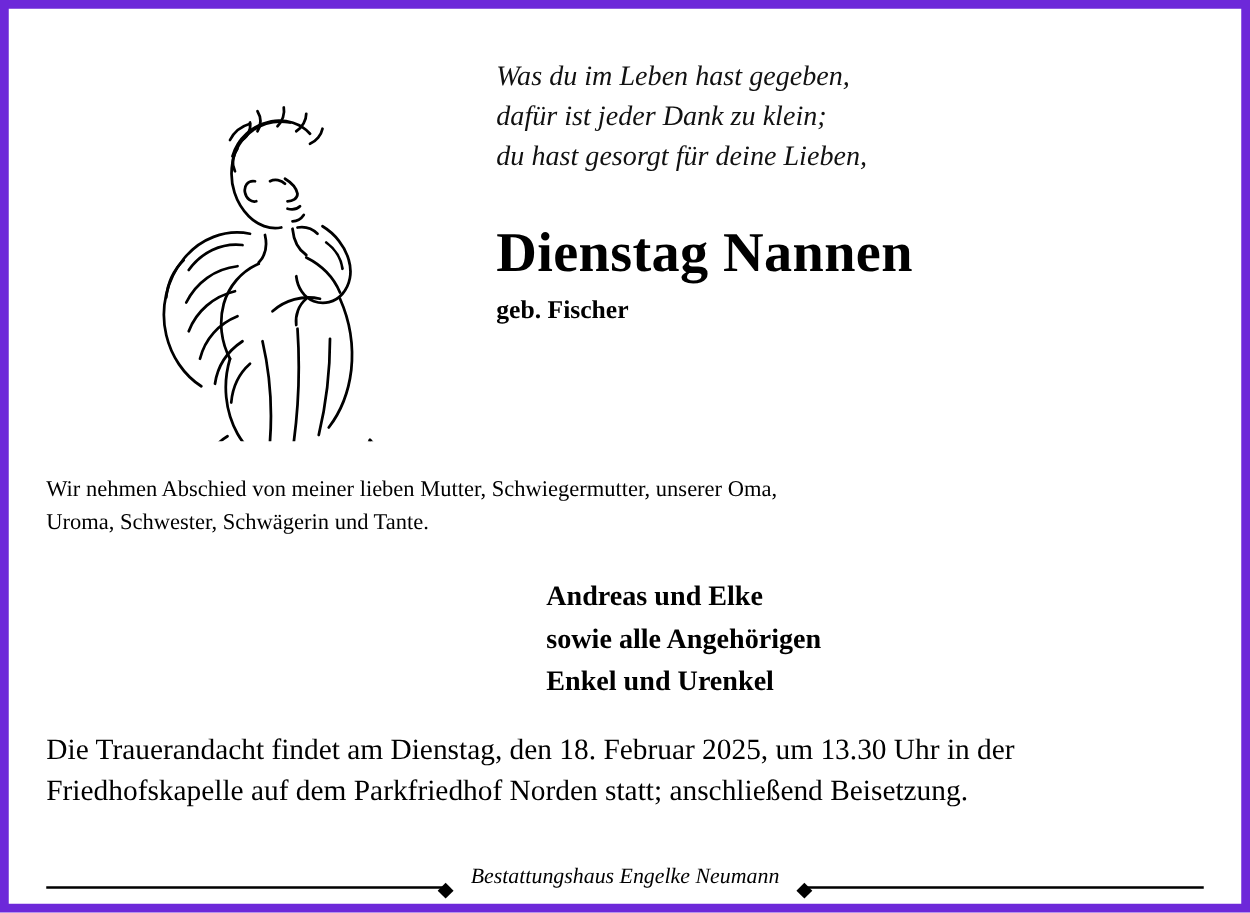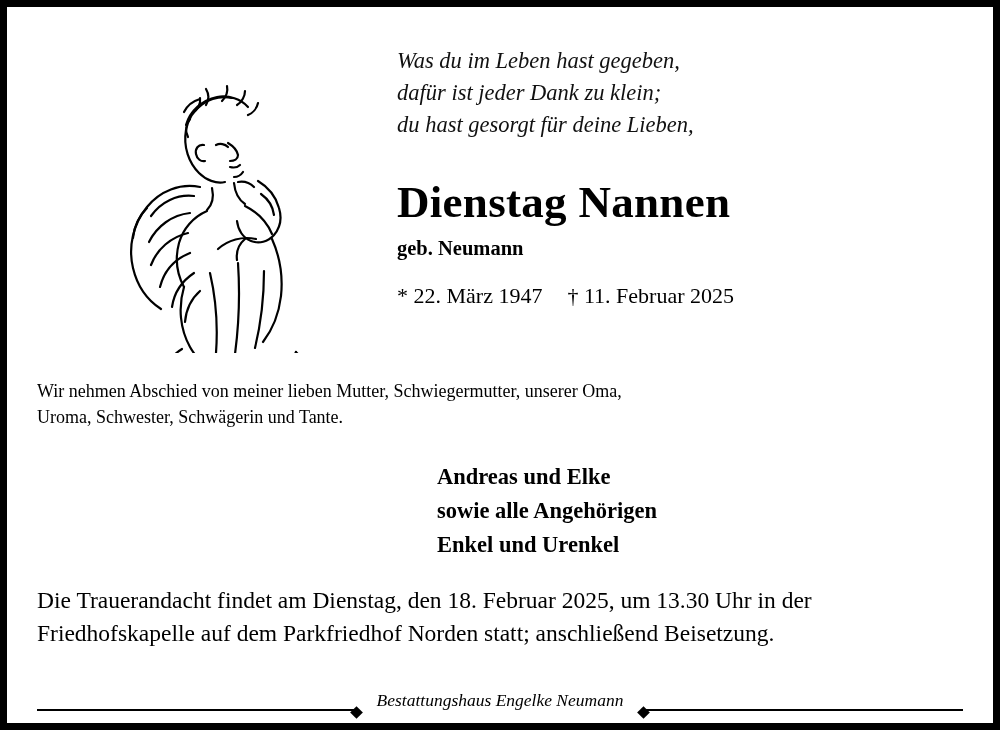--- a/index.html
+++ b/index.html
@@ -13,21 +13,21 @@
     font-family: "Liberation Serif", serif;
     color: #000000;
     overflow: hidden;
   }
   .obituary {
     position: relative;
     width: 1000px;
     height: 730px;
     box-sizing: border-box;
     background: #ffffff;
-    border: 7px solid #000000;
+    border: 7px solid #6d28d9;
     padding: 0;
   }
   .inner {
     position: absolute;
     inset: 0;
     padding: 0;
   }
 
   
   .top-row {
@@ -209,29 +209,22 @@
       </div>
 
       <div class="headblock">
         <div class="verse">
           <div>Was du im Leben hast gegeben,</div>
           <div>dafür ist jeder Dank zu klein;</div>
           <div>du hast gesorgt für deine Lieben,</div>
         </div>
 
         <div class="deceased-name">Dienstag Nannen</div>
-        <div class="maiden-name">geb. Neumann</div>
-
-        <div class="dates">
-          <span>*</span>
-          <span>22. März 1947</span>
-          <span class="sep"></span>
-          <span>†</span>
-          <span>11. Februar 2025</span>
-        </div>
+        <div class="maiden-name">geb. Fischer</div>
+
       </div>
     </div>
 
     <div class="body-text">
       <div class="line">Wir nehmen Abschied von meiner lieben Mutter, Schwiegermutter, unserer Oma,</div>
       <div class="line">Uroma, Schwester, Schwägerin und Tante.</div>
     </div>
 
     <div class="family">
       <div>Andreas und Elke</div>

